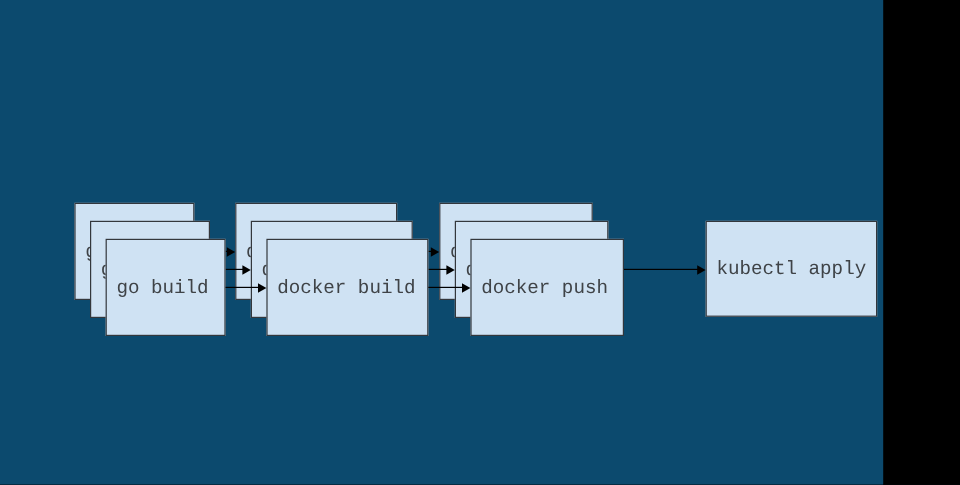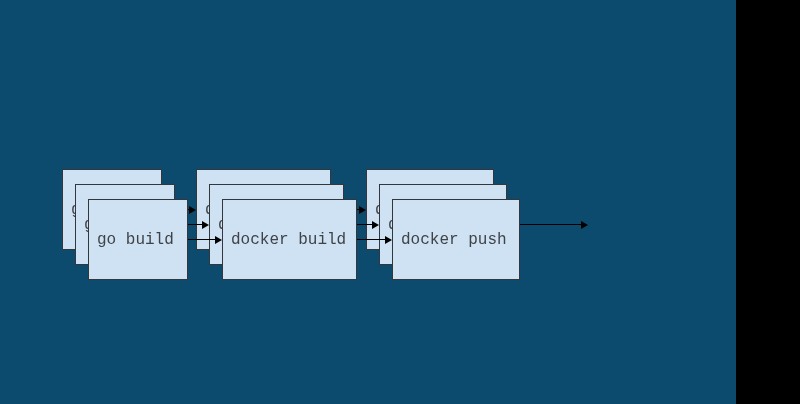--- a/index.html
+++ b/index.html
@@ -65,20 +65,23 @@
     </div>
     <div class="node-box" style="left: 366px; top: 169px; width: 128px; height: 81px; background: rgb(207, 226, 243); border: 1px solid rgb(51, 55, 60); color: rgb(63, 67, 71); font-size: 16px; z-index: 10;">
       <span class="node-label">docker push</span>
     </div>
     <div class="node-box" style="left: 379px; top: 184px; width: 128px; height: 81px; background: rgb(207, 226, 243); border: 1px solid rgb(51, 55, 60); color: rgb(63, 67, 71); font-size: 16px; z-index: 20;">
       <span class="node-label">docker push</span>
     </div>
     <div class="node-box" style="left: 392px; top: 199px; width: 128px; height: 81px; background: rgb(207, 226, 243); border: 1px solid rgb(51, 55, 60); color: rgb(63, 67, 71); font-size: 16px; z-index: 30;">
       <span class="node-label">docker push</span>
     </div>
+    <div class="node-box" style="left: 588px; top: 184px; width: 143px; height: 80px; background: rgb(207, 226, 243); border: 1px solid rgb(51, 55, 60); color: rgb(63, 67, 71); font-size: 16px; z-index: 10;">
+      <span class="node-label">kubectl apply</span>
+    </div>
     <div class="arrow-line" style="left: 162px; top: 208.9px; width: 28px; background: rgb(0, 0, 0); z-index: 15;"></div>
     <div class="arrow-head" style="left: 189px; top: 205.5px; border-left: 7px solid rgb(0, 0, 0); z-index: 15;"></div>
     <div class="arrow-line" style="left: 175px; top: 223.9px; width: 28px; background: rgb(0, 0, 0); z-index: 25;"></div>
     <div class="arrow-head" style="left: 202px; top: 220.5px; border-left: 7px solid rgb(0, 0, 0); z-index: 25;"></div>
     <div class="arrow-line" style="left: 188px; top: 238.9px; width: 28px; background: rgb(0, 0, 0); z-index: 35;"></div>
     <div class="arrow-head" style="left: 215px; top: 235.5px; border-left: 7px solid rgb(0, 0, 0); z-index: 35;"></div>
     <div class="arrow-line" style="left: 331px; top: 208.9px; width: 29px; background: rgb(0, 0, 0); z-index: 15;"></div>
     <div class="arrow-head" style="left: 359px; top: 205.5px; border-left: 7px solid rgb(0, 0, 0); z-index: 15;"></div>
     <div class="arrow-line" style="left: 344px; top: 223.9px; width: 29px; background: rgb(0, 0, 0); z-index: 25;"></div>
     <div class="arrow-head" style="left: 372px; top: 220.5px; border-left: 7px solid rgb(0, 0, 0); z-index: 25;"></div>

